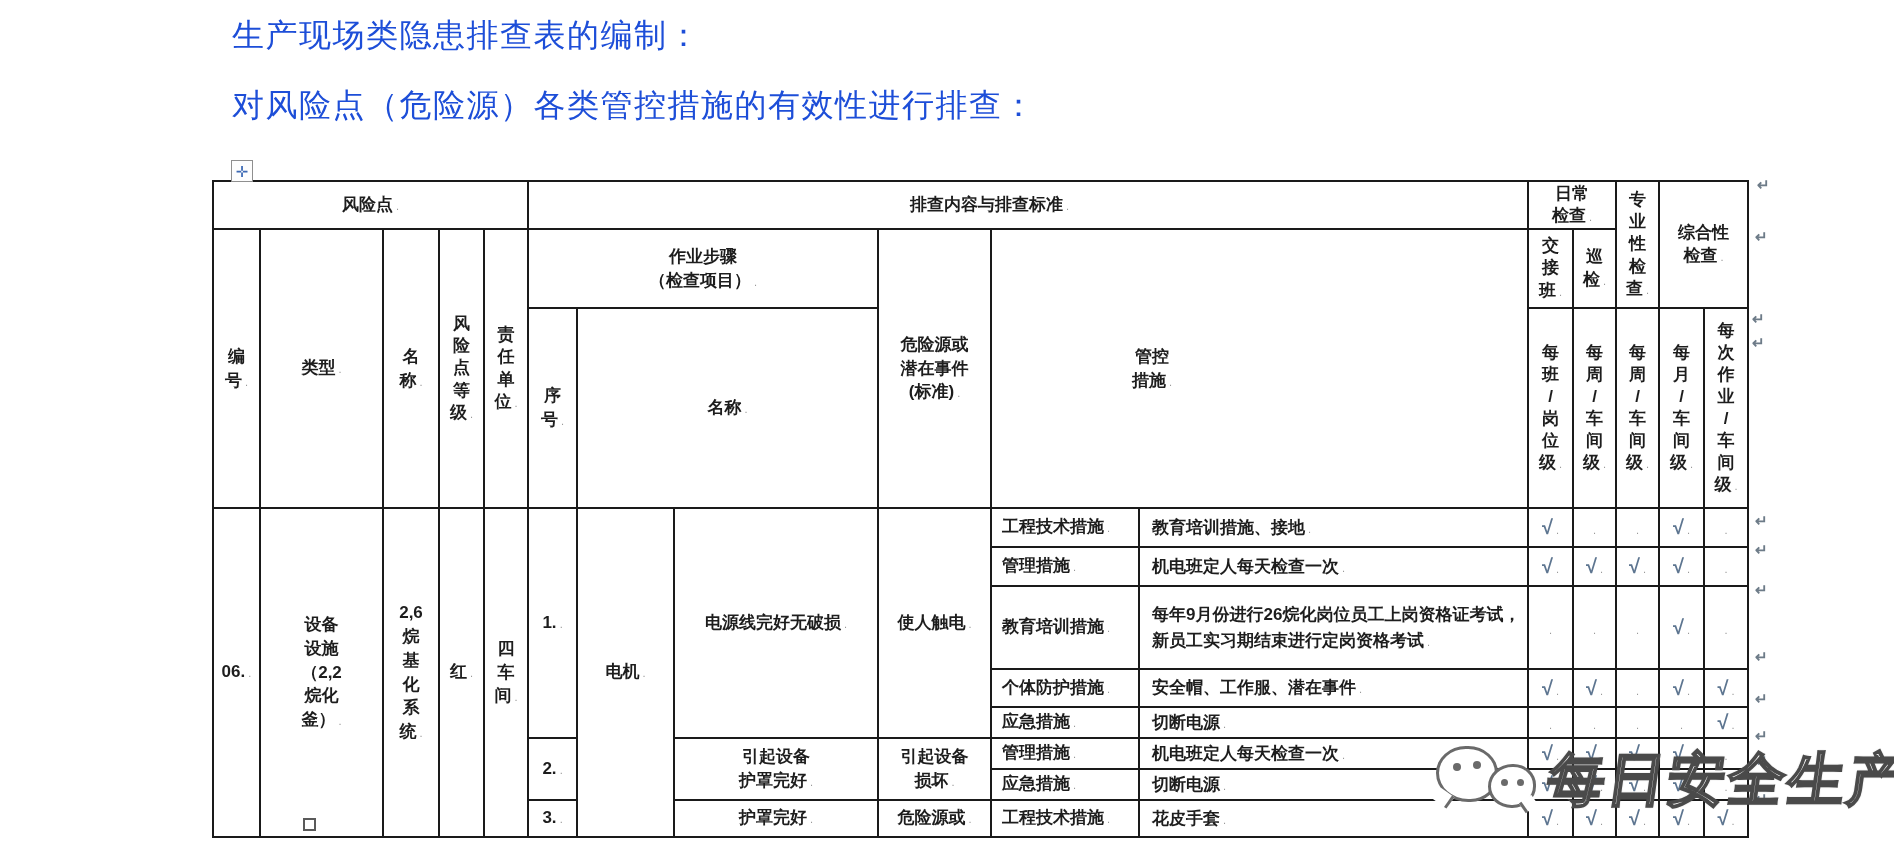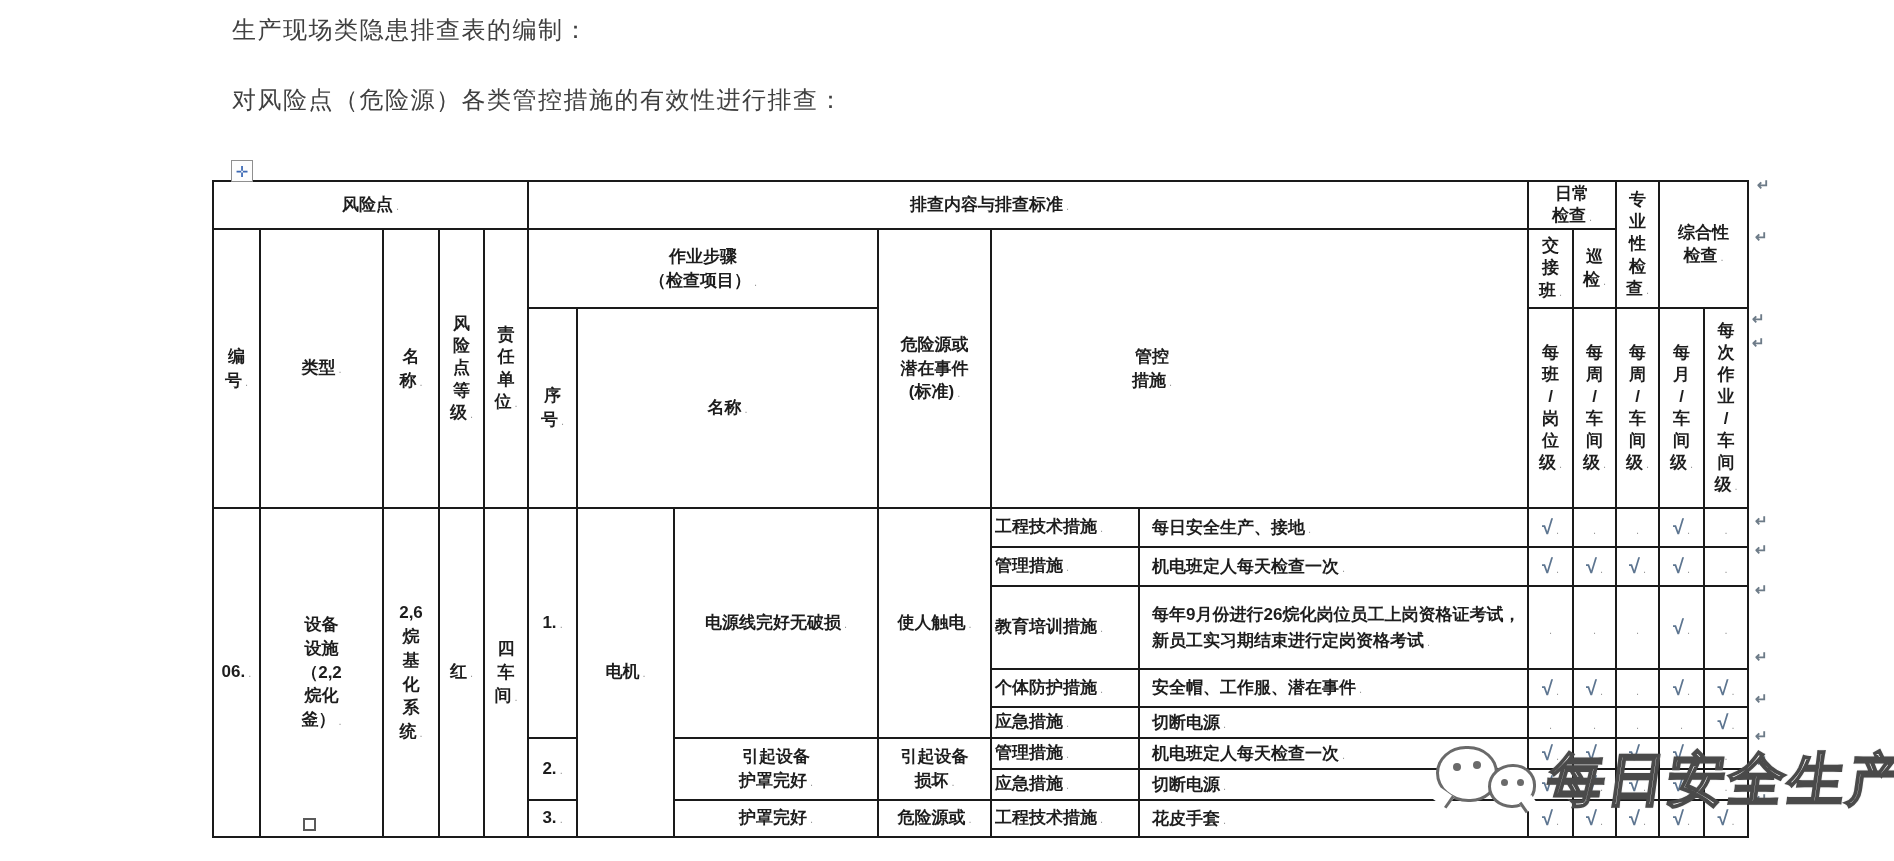--- a/index.html
+++ b/index.html
@@ -1,38 +1,38 @@
 <!DOCTYPE html>
 <html><head>
 <meta charset="utf-8">
 <style>
   html,body{margin:0;padding:0;}
   body{
     width:1894px;height:861px;background:#ffffff;position:relative;overflow:hidden;
     font-family:"Liberation Sans",sans-serif;color:#1d1d1d;
   }
   .heading{
-    position:absolute;left:232px;font-size:24px;font-weight:500;color:#404040;
+    position:absolute;left:232px;font-size:32px;font-weight:500;color:#1d4ed8;
     letter-spacing:1.5px;white-space:nowrap;
   }
   #h1{top:14px;}
   #h2{top:84px;}
 
   
   table.doc{
     position:absolute;left:212px;top:180px;border-collapse:collapse;table-layout:fixed;
     width:1536px;background:#fff;
   }
   td{
     border:2px solid #1a1a1a;padding:0;text-align:center;vertical-align:middle;
     font-weight:700;font-size:17px;line-height:1.45;color:#1d1d1d;overflow:hidden;
   }
   td.v{white-space:pre-line;line-height:1.4;}
   td.tight{line-height:1.3;border-radius:15px;}
-  td.lft{text-align:left;padding-left:3px;}
+  td.lft{text-align:left;padding-left:10px;}
   td.desc{text-align:left;padding-left:12px;padding-right:6px;line-height:1.5;}
   td.check{color:#5d7590;font-size:20px;font-weight:700;}
   td.c::after{content:" .";color:#9a9a9a;font-size:11px;font-weight:400;}
   td.shiftL{padding-right:215px;}
   td.shiftS{padding-right:77px;}
 
   
   .handle{
     position:absolute;left:231px;top:160px;width:22px;height:22px;background:#fdfdfd;
     border:1px solid #8f8f8f;color:#3c69b4;font-size:15px;line-height:22px;text-align:center;
@@ -201,21 +201,21 @@
 统</td>
     <td rowspan="8" class="c">红</td>
     <td rowspan="8" class="v c">四
 车
 间</td>
     <td rowspan="5" class="c">1.</td>
     <td rowspan="8" class="c">电机</td>
     <td rowspan="5" class="c">电源线完好无破损</td>
     <td rowspan="5" class="c">使人触电</td>
     <td class="lft c">工程技术措施</td>
-    <td class="desc c">每日安全生产、接地</td>
+    <td class="desc c">教育培训措施、接地</td>
     <td class="check c">√</td>
     <td class="check c"></td>
     <td class="check c"></td>
     <td class="check c">√</td>
     <td class="check c"></td>
   </tr>
 
   <tr style="height:39px">
     <td class="lft c">管理措施</td>
     <td class="desc c">机电班定人每天检查一次</td>

